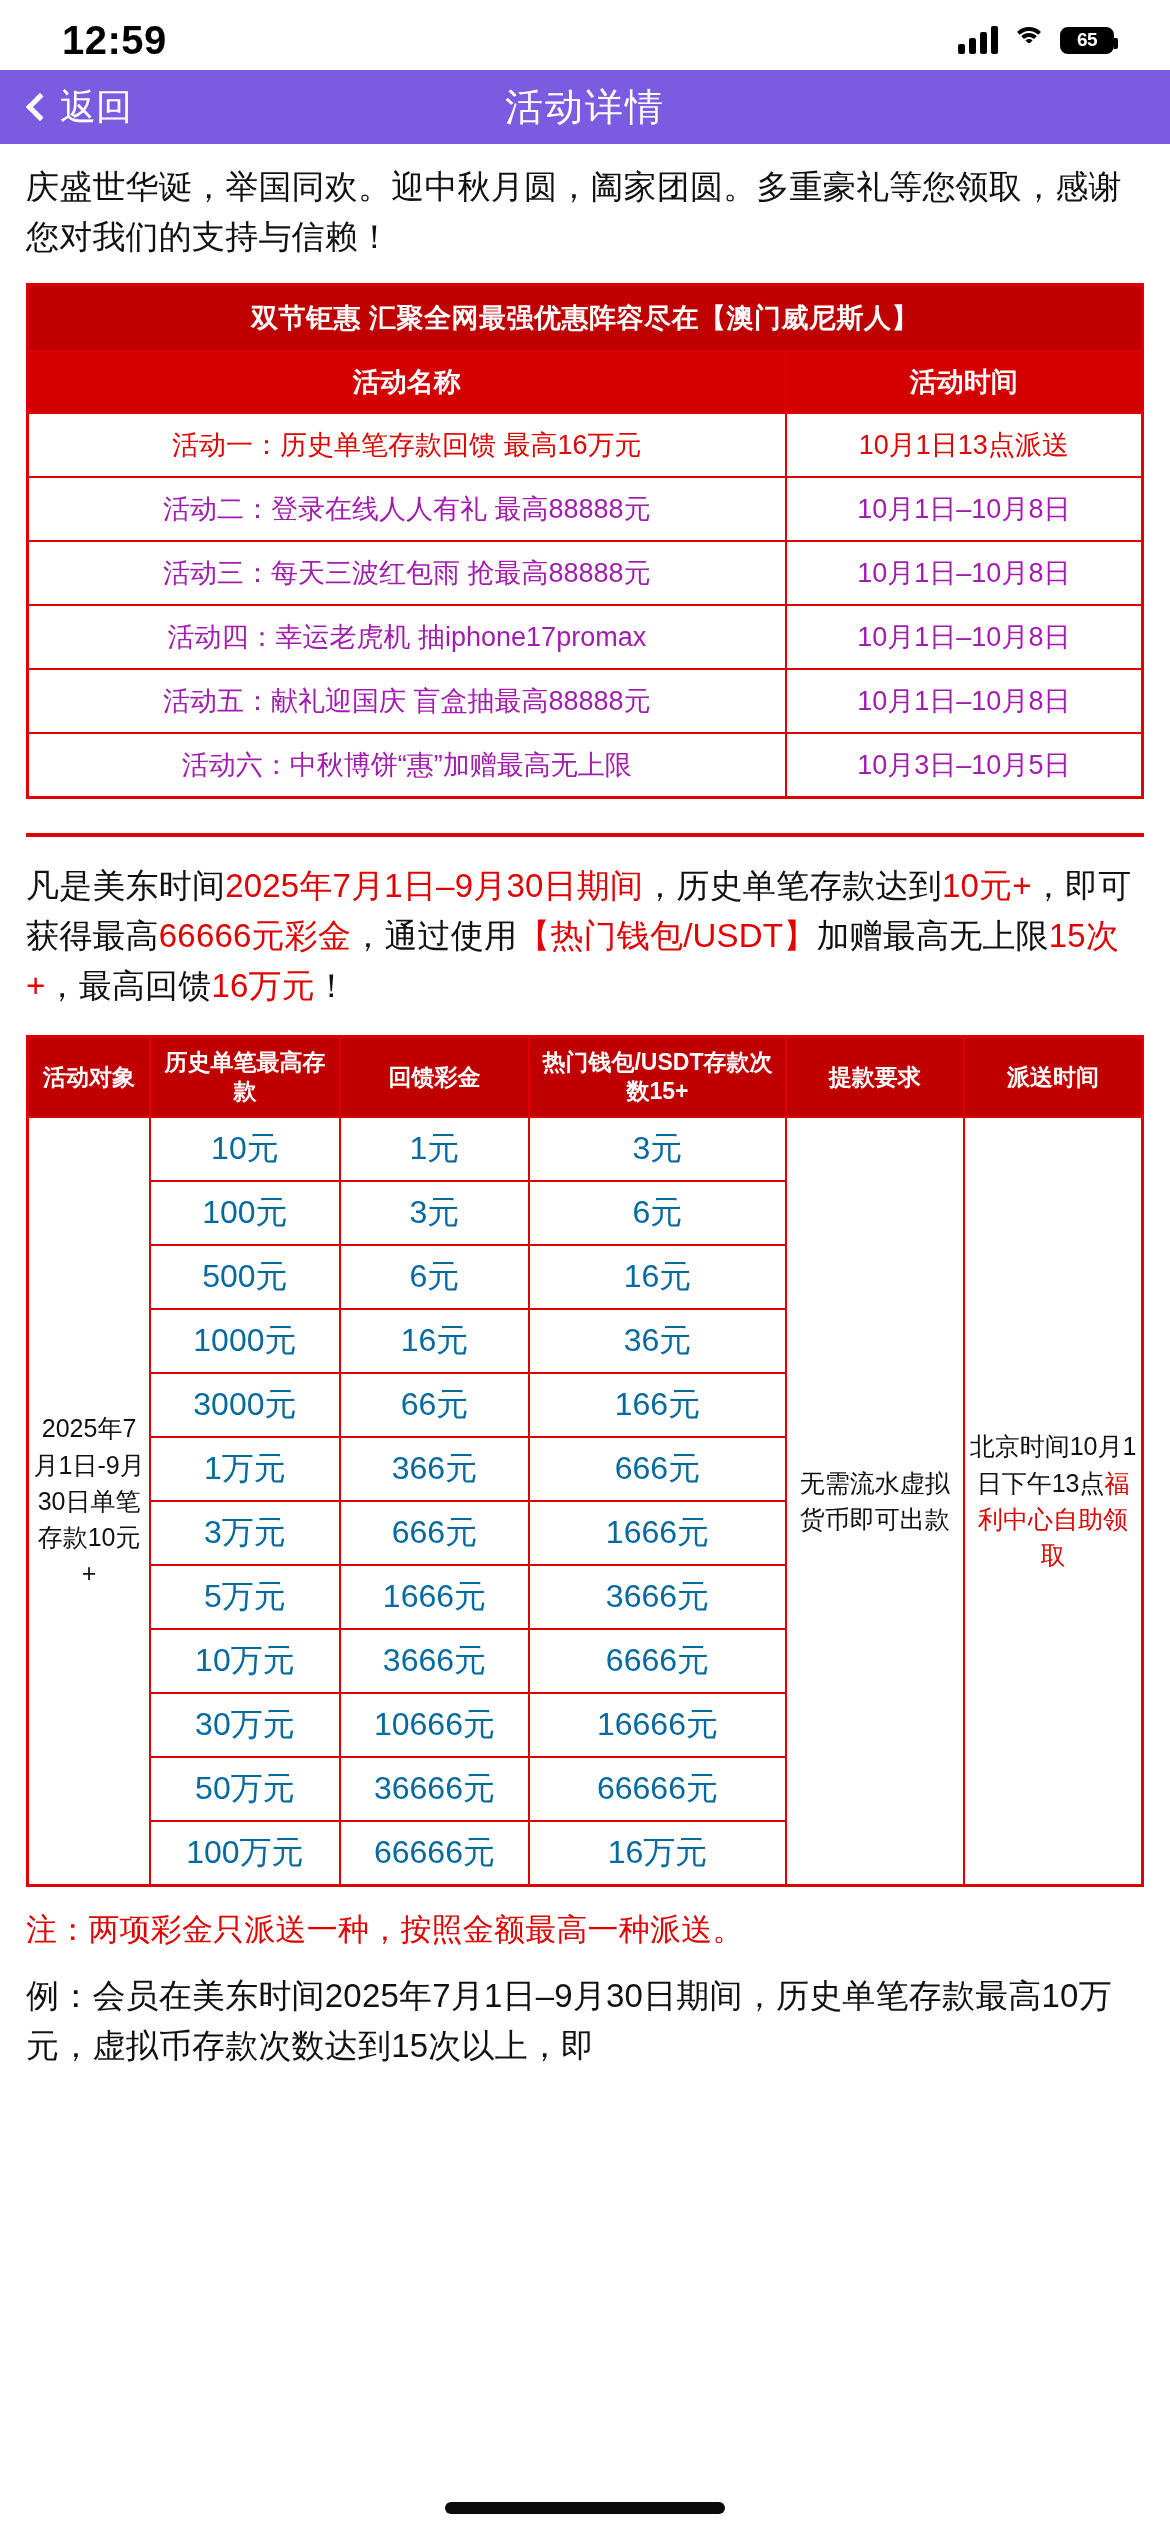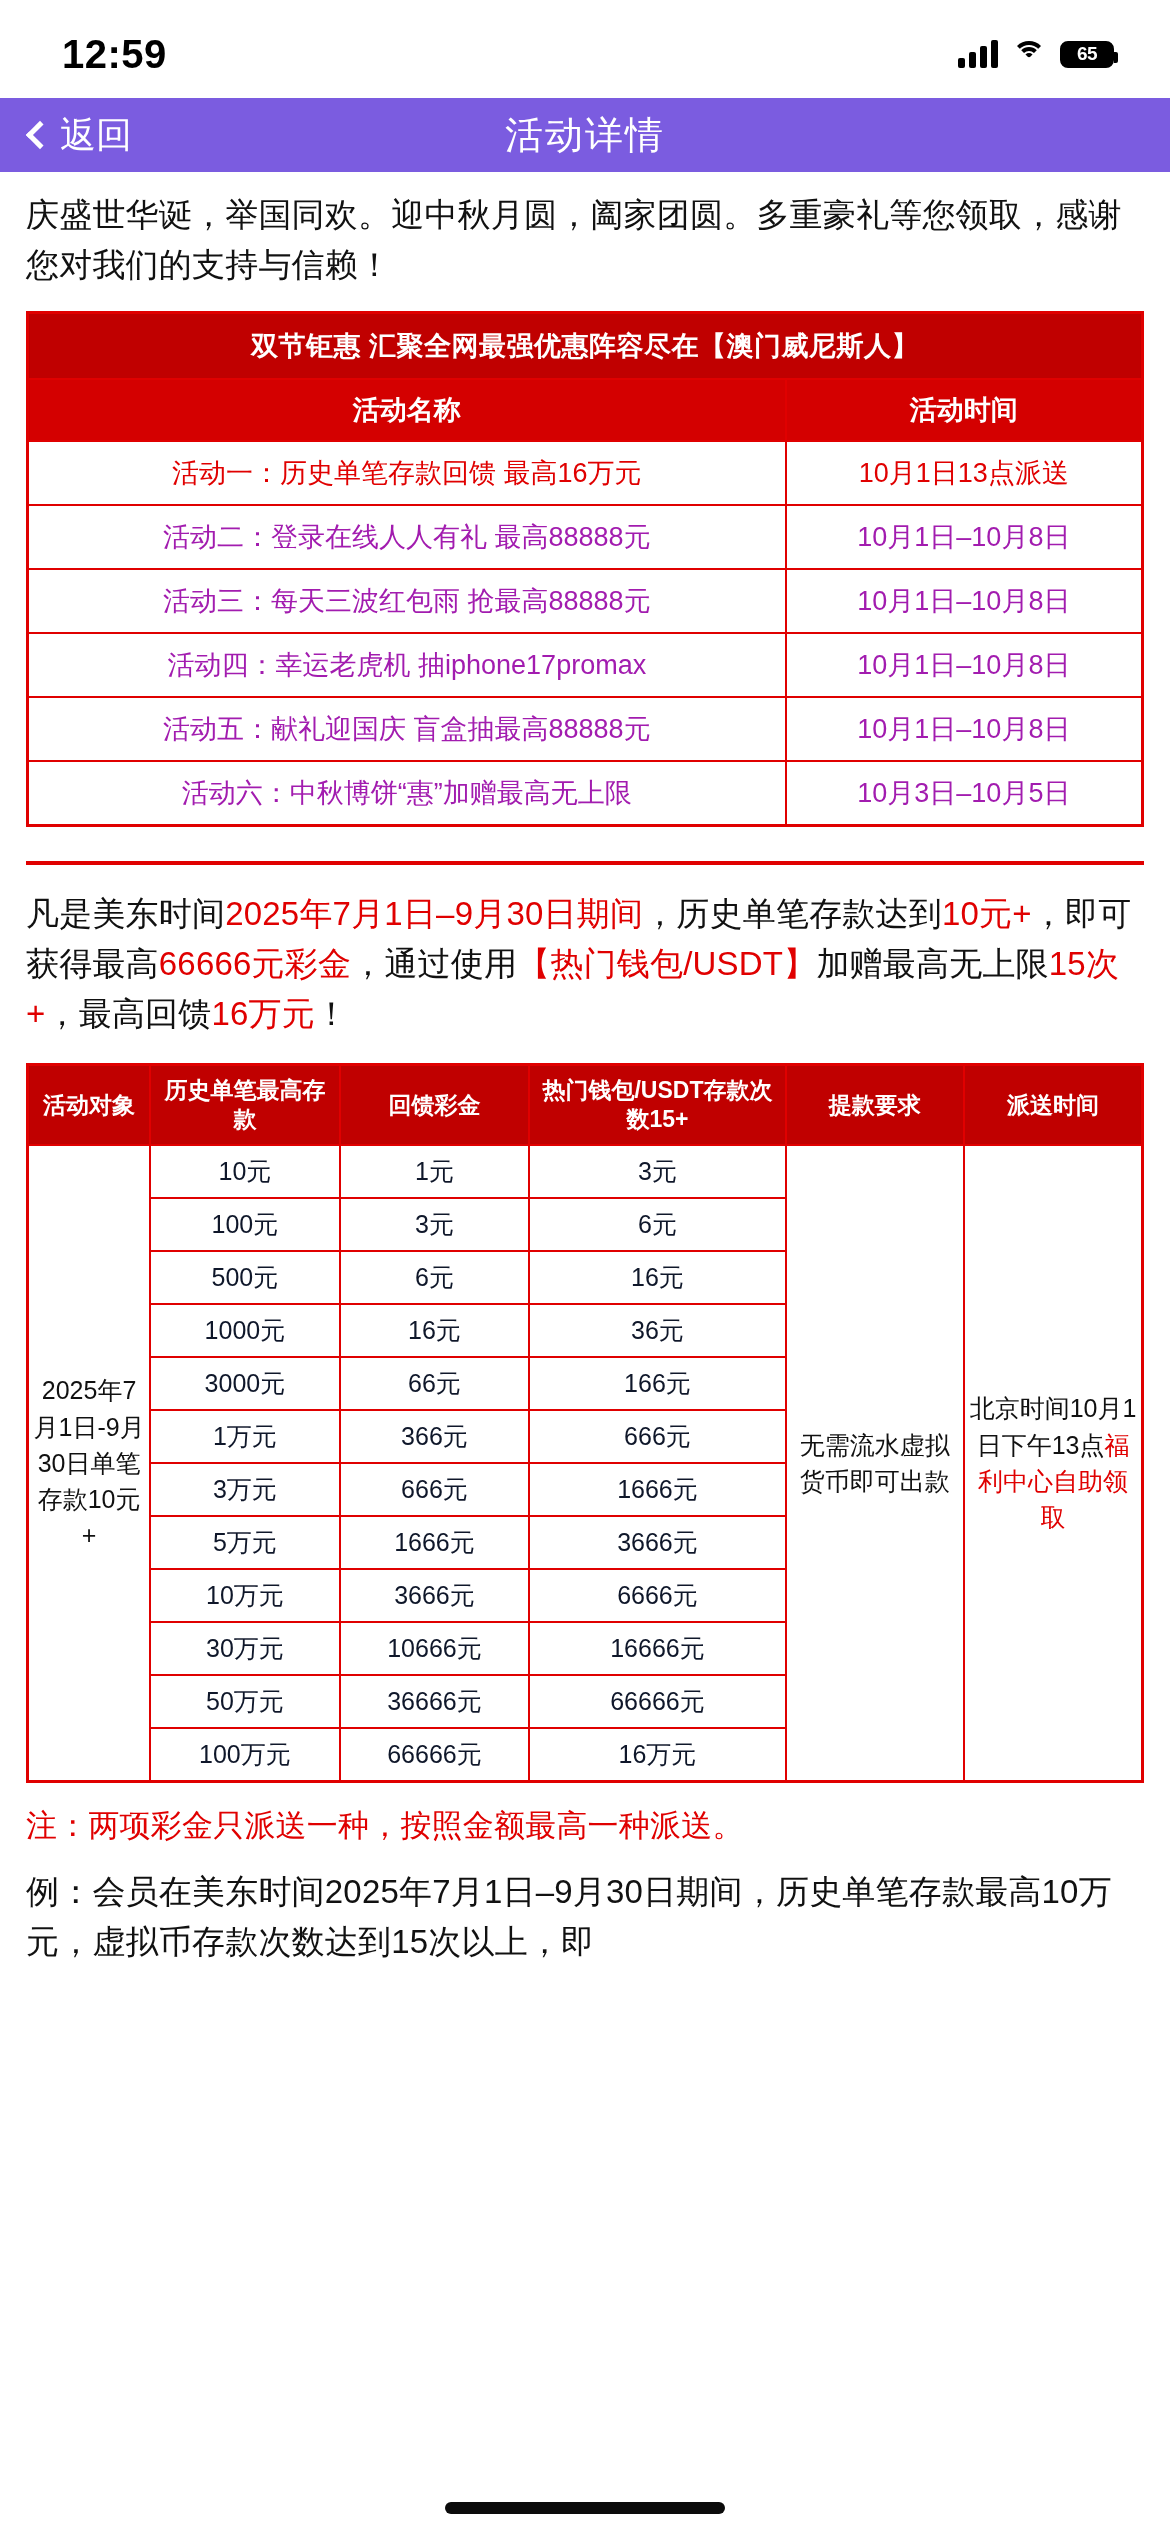--- a/index.html
+++ b/index.html
@@ -6,21 +6,21 @@
   html, body {
     width: 1170px;
     height: 2532px;
     background: #ffffff;
     font-family: "Liberation Sans", "DejaVu Sans", sans-serif;
   }
   body { position: relative; overflow: hidden; }
 
   
   .status-bar {
-    height: 98px;
+    height: 70px;
     display: flex;
     align-items: center;
     justify-content: space-between;
     padding: 0 56px 0 62px;
     background: #ffffff;
     text-align: center;
   }
   .status-time {
     font-size: 40px;
     font-weight: 600;
@@ -136,21 +136,21 @@
   .para .r { color: #e00000; }
 
   
   .tbl2 { border: 3px solid #e00000; table-layout: fixed; }
   .tbl2 td, .tbl2 th { border: 2px solid #e00000; }
   .tbl2 th {
     background: #c00000; color: #ffffff; font-size: 23px; font-weight: 700;
     padding: 10px 2px; text-align: center; line-height: 1.25;
   }
   .tbl2 td {
-    font-size: 25px; text-align: center; padding: 9px 2px; color: #0f172a;
+    font-size: 32px; text-align: center; padding: 9px 2px; color: #0369a1;
   }
   .tbl2 td.side {
     font-size: 25px; line-height: 1.45; color: #111;
   }
   .tbl2 td.side .r { color: #e00000; }
 
   .note {
     font-size: 31px; color: #e00000; margin: 22px 0 20px 0; letter-spacing: 0.2px;
   }
   .example {

